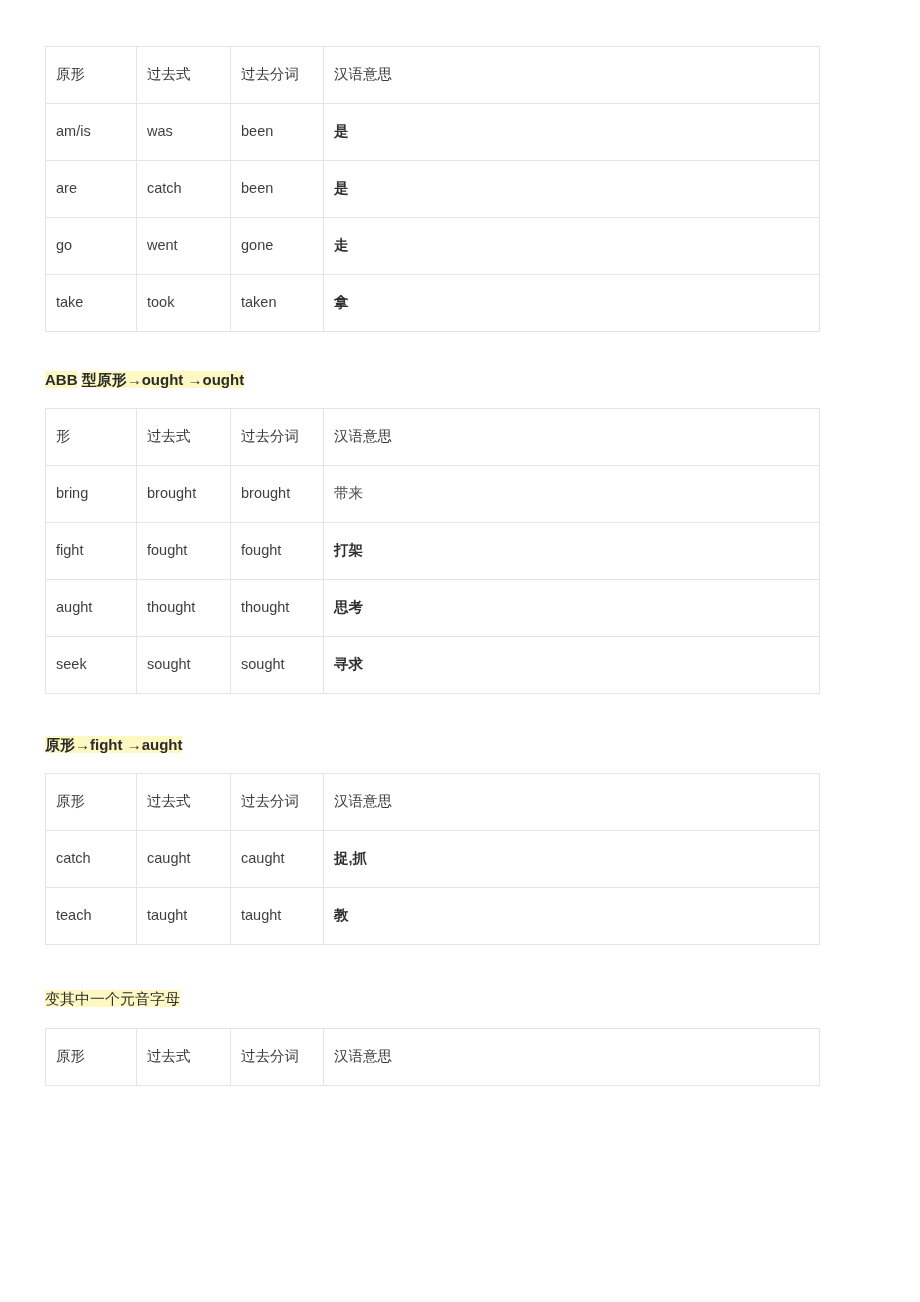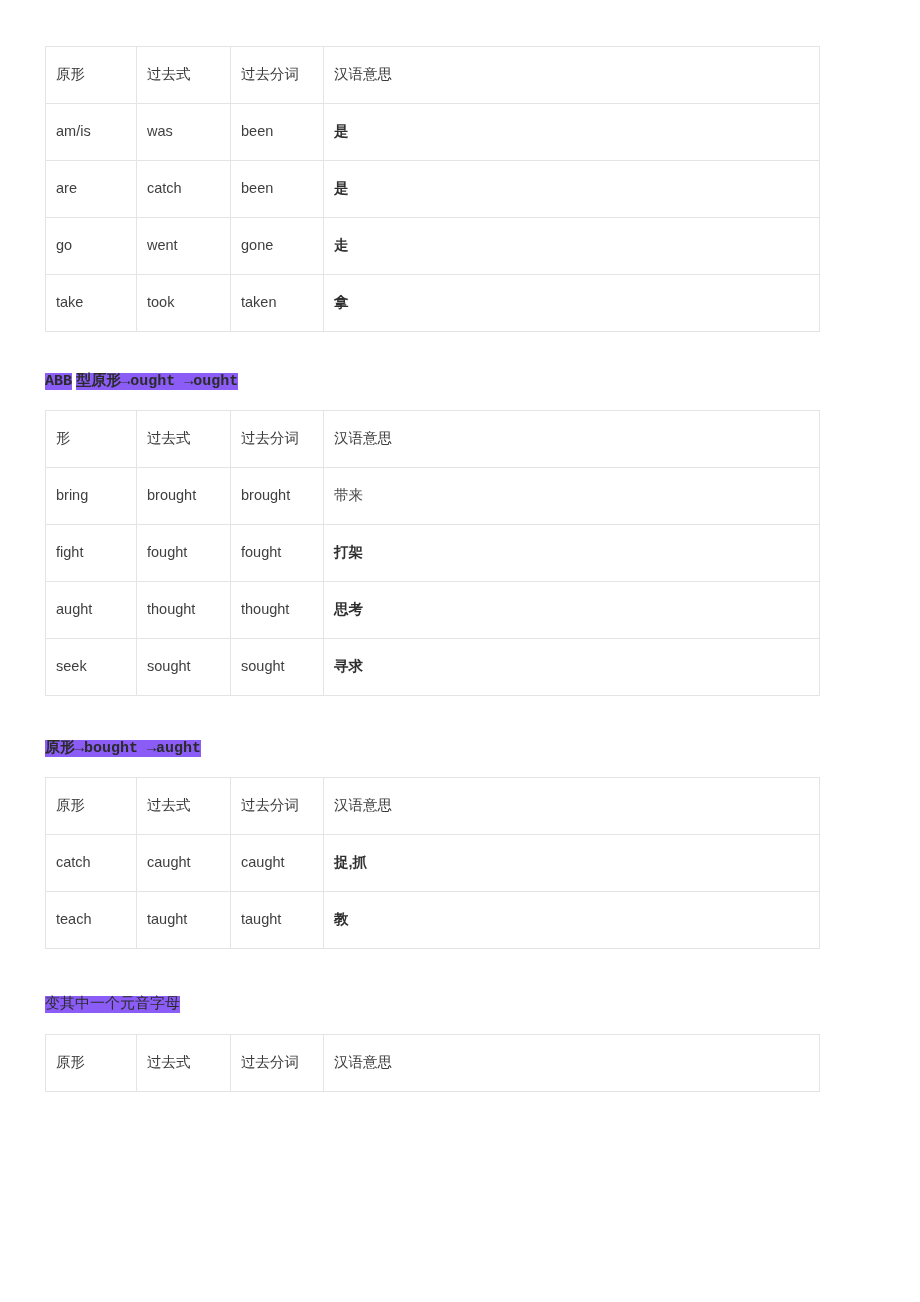--- a/index.html
+++ b/index.html
@@ -66,23 +66,22 @@
 
   
   .section-heading {
     font-size: 15px;
     line-height: 1.2;
     margin: 0;
     padding: 0;
     white-space: nowrap;
   }
   .hl {
-    background: #8b5cf6;
+    background: #fef9c3;
     color: #2b2b2b;
-    font-family: Liberation Mono, monospace;
   }
   .hl-bold {
     font-weight: bold;
   }
   .hl-normal {
     font-weight: normal;
   }
 
   .gap-after-table-1 { height: 39px; }
   .gap-after-heading-1 { height: 19px; }
@@ -180,21 +179,21 @@
           <td>seek</td>
           <td>sought</td>
           <td>sought</td>
           <td class="meaning-bold">寻求</td>
         </tr>
       </tbody>
     </table>
 
     <div class="gap-after-table-2"></div>
 
-    <div class="section-heading"><span class="hl hl-bold">原形→bought →aught</span></div>
+    <div class="section-heading"><span class="hl hl-bold">原形→fight →aught</span></div>
 
     <div class="gap-after-heading-2"></div>
 
     <table class="verb-table">
       <colgroup>
           <col class="c1">
           <col class="c2">
           <col class="c3">
           <col class="c4">
         </colgroup>

